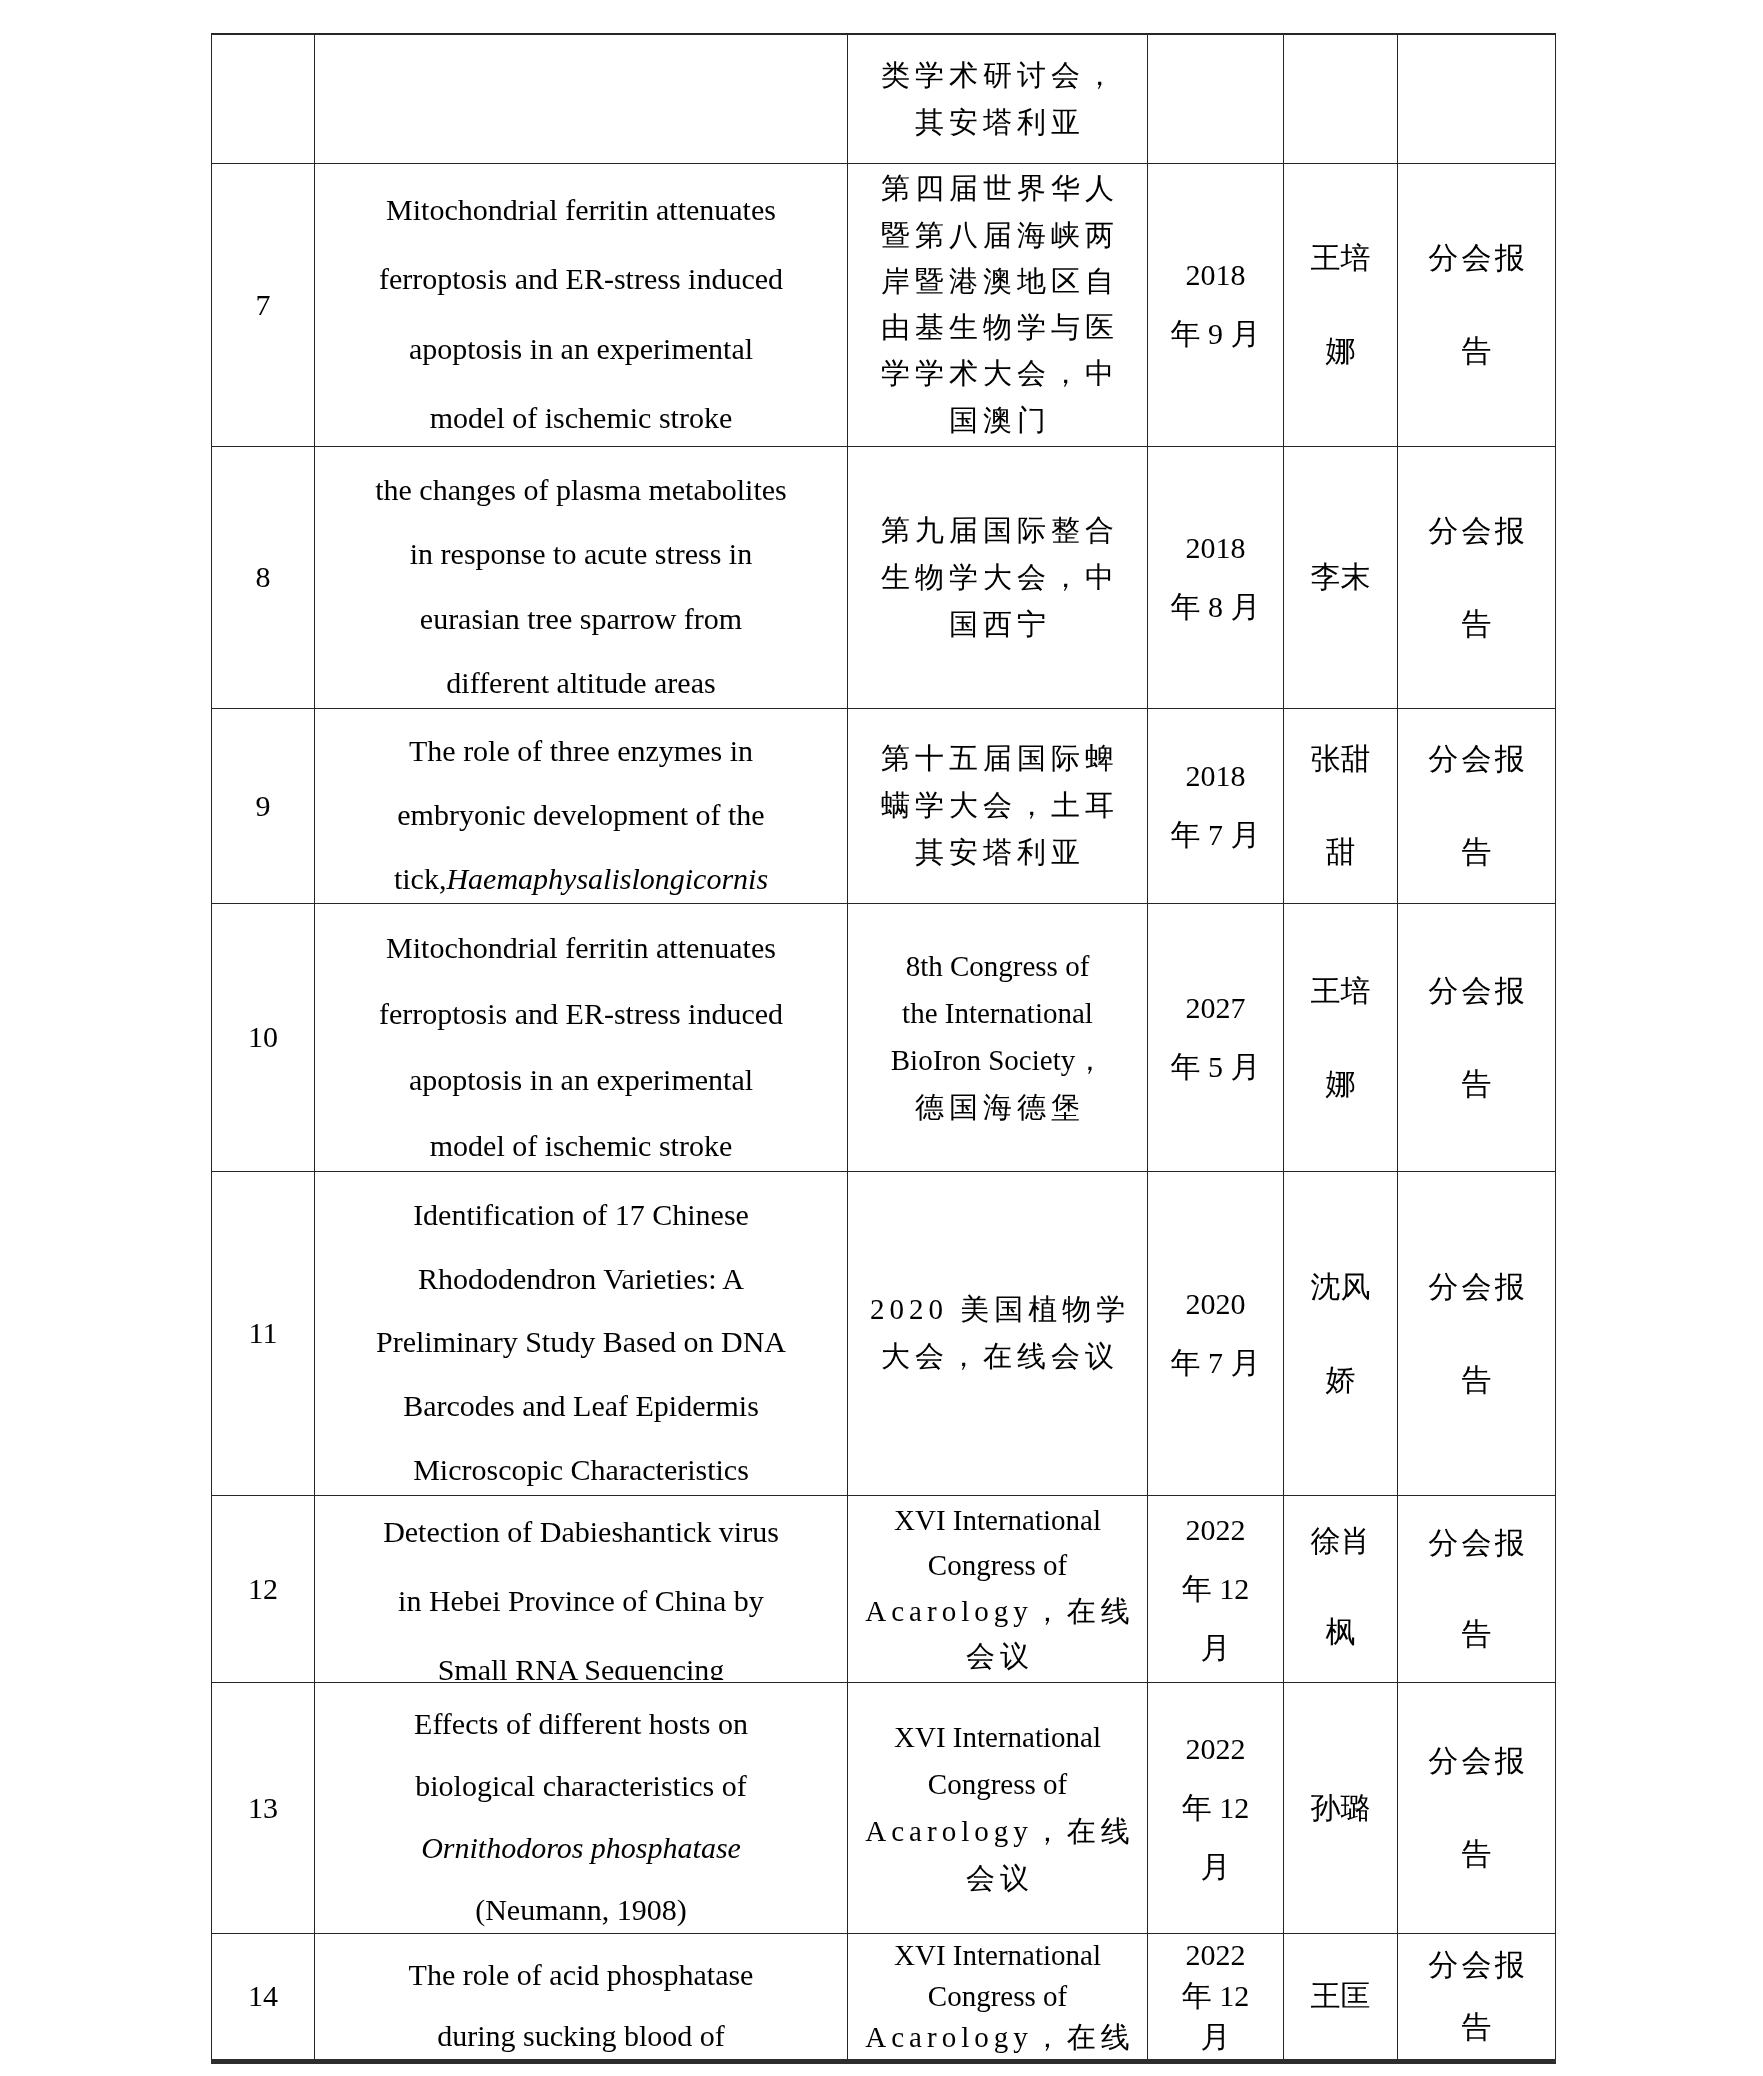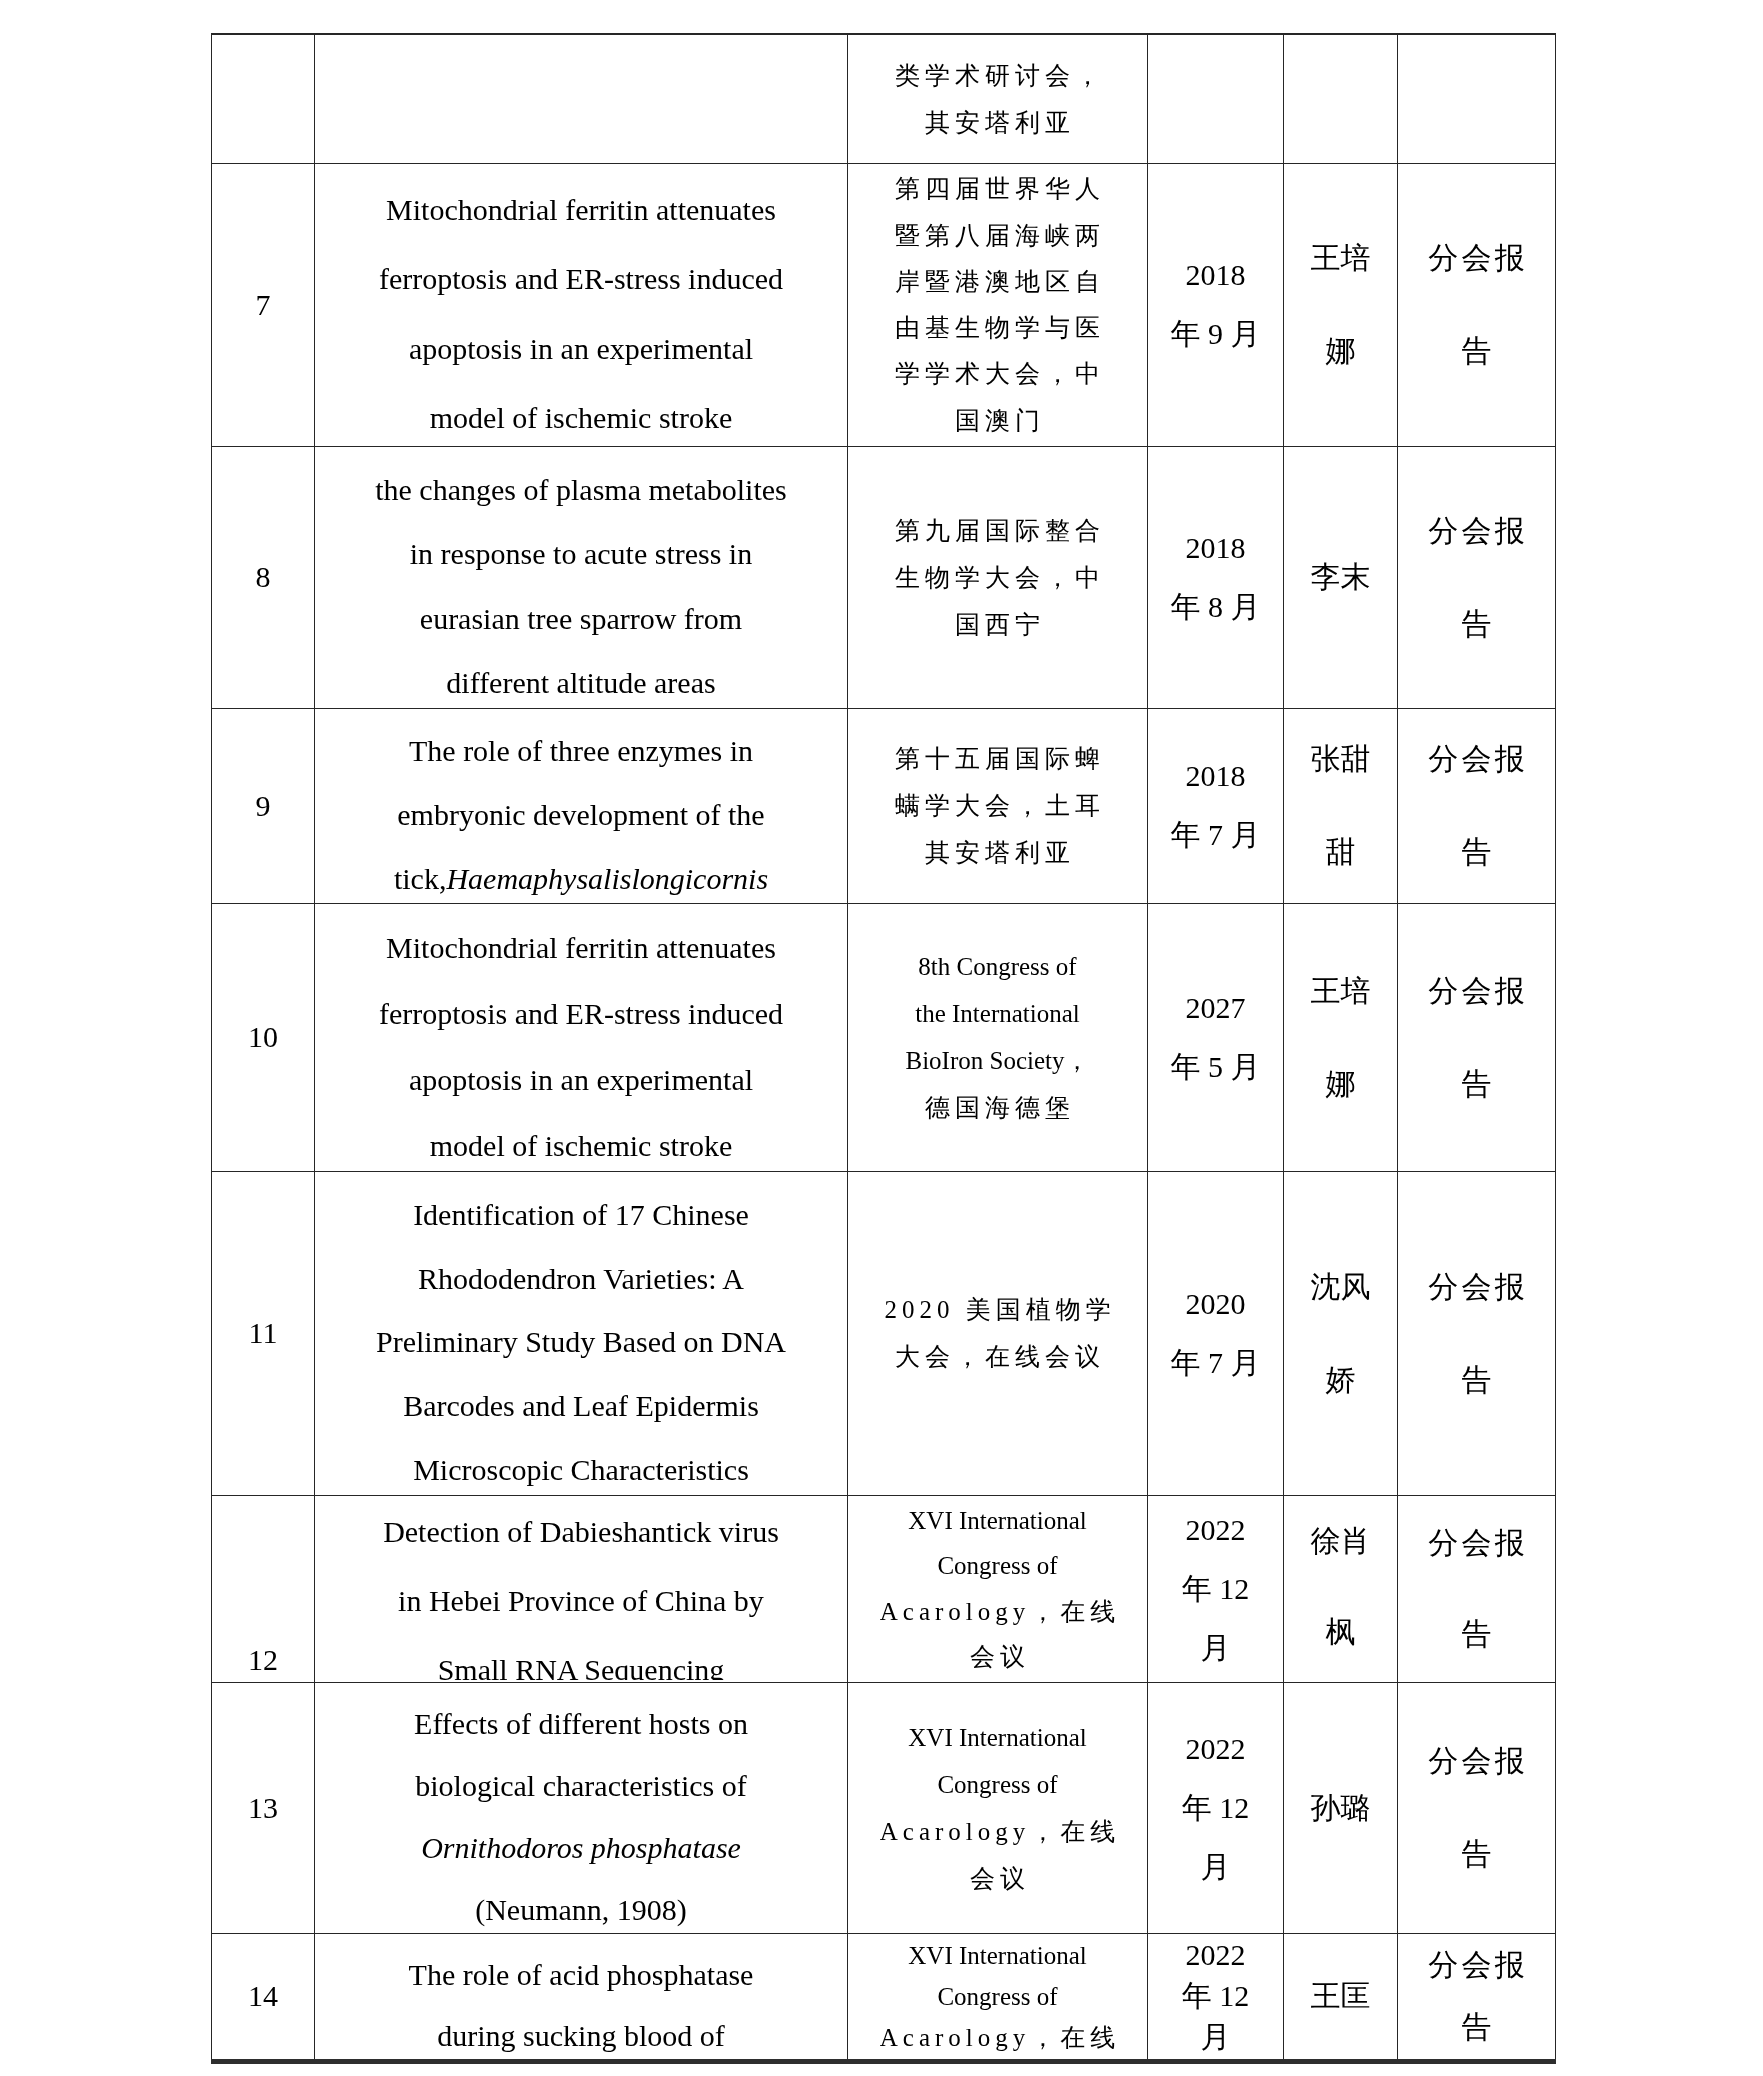--- a/index.html
+++ b/index.html
@@ -21,21 +21,21 @@
     display:flex;flex-direction:column;justify-content:center;
     align-items:stretch;overflow:hidden;width:100%;
   }
   .cellbox.distribute{justify-content:space-around;}
   .ln{
     display:flex;align-items:center;justify-content:center;
     white-space:nowrap;font-size:30px;line-height:1;
   }
   .num-col  .ln{height:39px;}
   .title-col .ln{height:34px;margin-top:19px;}
-  .conf-col  .ln{height:47px;font-size:25px;}
+  .conf-col  .ln{height:47px;font-size:29px;}
   .conf-col  .ln.cjk{letter-spacing:5px;padding-left:5px;}
   .date-col  .ln{height:59px;}
   .name-col  .ln{height:93px;}
   .type-col  .ln{height:93px;letter-spacing:3.3px;padding-left:3.3px;}
   .it{font-style:italic;}
 </style>
 </head>
 <body>
 
 <div id="page">
@@ -272,21 +272,21 @@
           </td>
           <td class="type-col">
             <div class="cellbox" style="height: 319px;">
               <div class="ln">分会报</div>
               <div class="ln">告</div>
             </div>
           </td>
         </tr>
         <tr style="height: 187px;">
           <td class="num-col">
-            <div class="cellbox" style="height: 182px; justify-content: flex-end;">
+            <div class="cellbox" style="height: 182px;">
               <div class="ln">12</div>
             </div>
           </td>
           <td class="title-col">
             <div class="cellbox distribute" style="height: 182px; gap: 20px;">
               <div class="ln">Detection of Dabieshantick virus</div>
               <div class="ln">in Hebei Province of China by</div>
               <div class="ln">Small RNA Sequencing</div>
             </div>
           </td>

